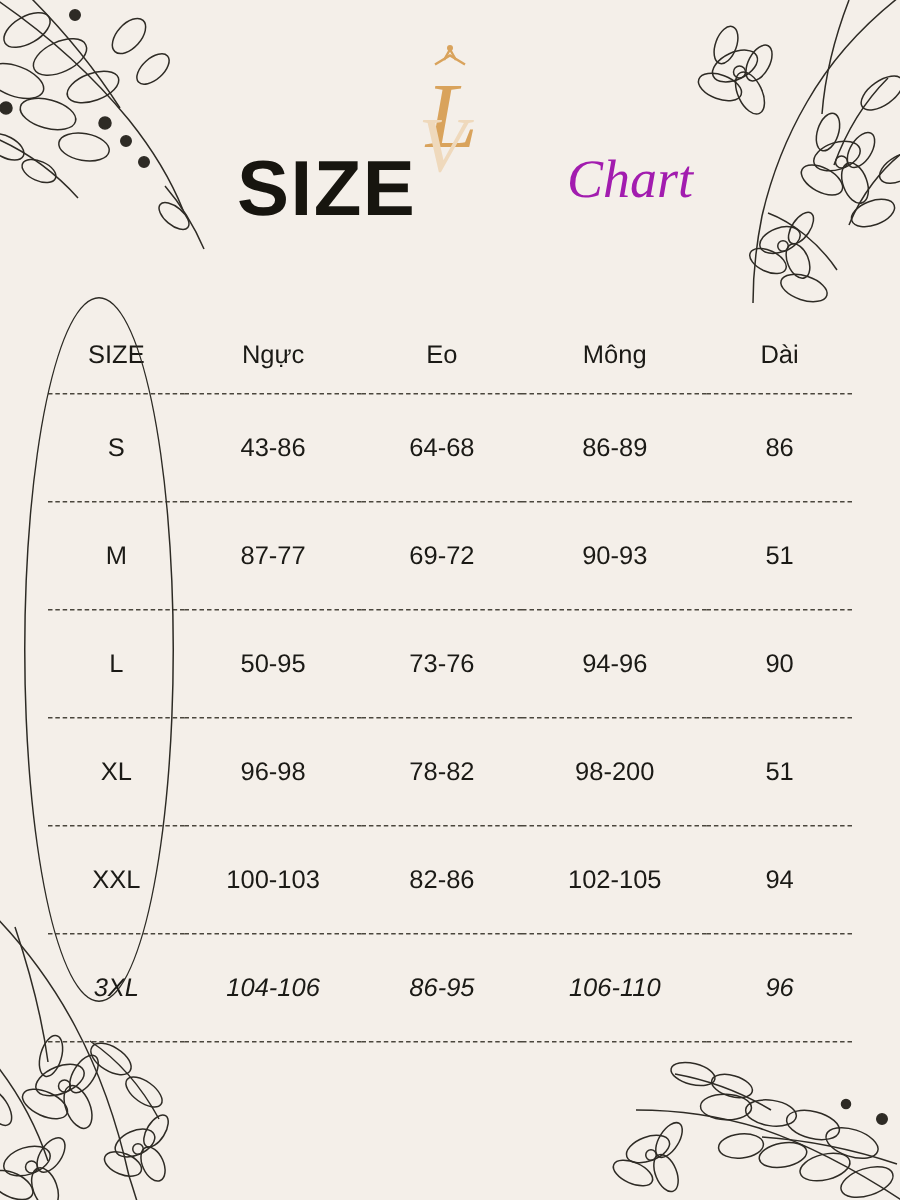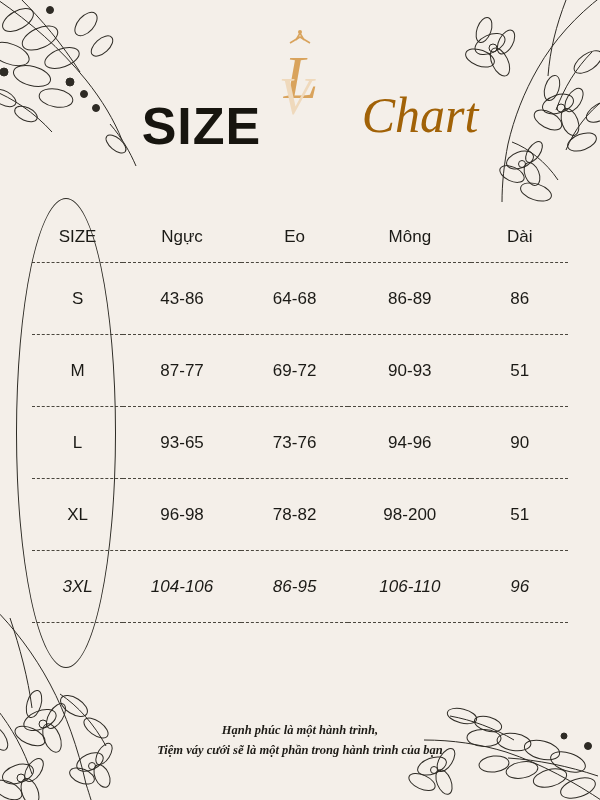--- a/index.html
+++ b/index.html
@@ -56,22 +56,22 @@
     font-size: 52px;
     letter-spacing: 1px;
     color: #17150f;
     line-height: 1;
     display: inline-block;
     transform: translateX(-38px);
   }
   .title-chart {
     font-family: "Liberation Serif", serif;
     font-style: italic;
-    font-size: 50px;
-    color: #a16207;
+    font-size: 36px;
+    color: #a21caf;
     line-height: 1;
     display: inline-block;
     transform: translateX(58px) translateY(-12px);
   }
 
   
   .table-wrap {
     position: absolute;
     top: 212px;
     left: 32px;
@@ -314,43 +314,46 @@
         </tr>
         <tr>
           <td>M</td>
           <td>87-77</td>
           <td>69-72</td>
           <td>90-93</td>
           <td>51</td>
         </tr>
         <tr>
           <td>L</td>
-          <td>93-65</td>
+          <td>50-95</td>
           <td>73-76</td>
           <td>94-96</td>
           <td>90</td>
         </tr>
         <tr>
           <td>XL</td>
           <td>96-98</td>
           <td>78-82</td>
           <td>98-200</td>
           <td>51</td>
         </tr>
         <tr>
+          <td>XXL</td>
+          <td>100-103</td>
+          <td>82-86</td>
+          <td>102-105</td>
+          <td>94</td>
+        </tr>
+        <tr>
           <td>3XL</td>
           <td>104-106</td>
           <td>86-95</td>
           <td>106-110</td>
           <td>96</td>
         </tr>
       </tbody>
     </table>
   </div>
 
   <div class="oval"></div>
 
-  <div class="footer">
-    <div>Hạnh phúc là một hành trình,</div>
-    <div>Tiệm váy cưới sẽ là một phần trong hành trình của bạn</div>
-  </div>
 
 </div>
 
 </body></html>

